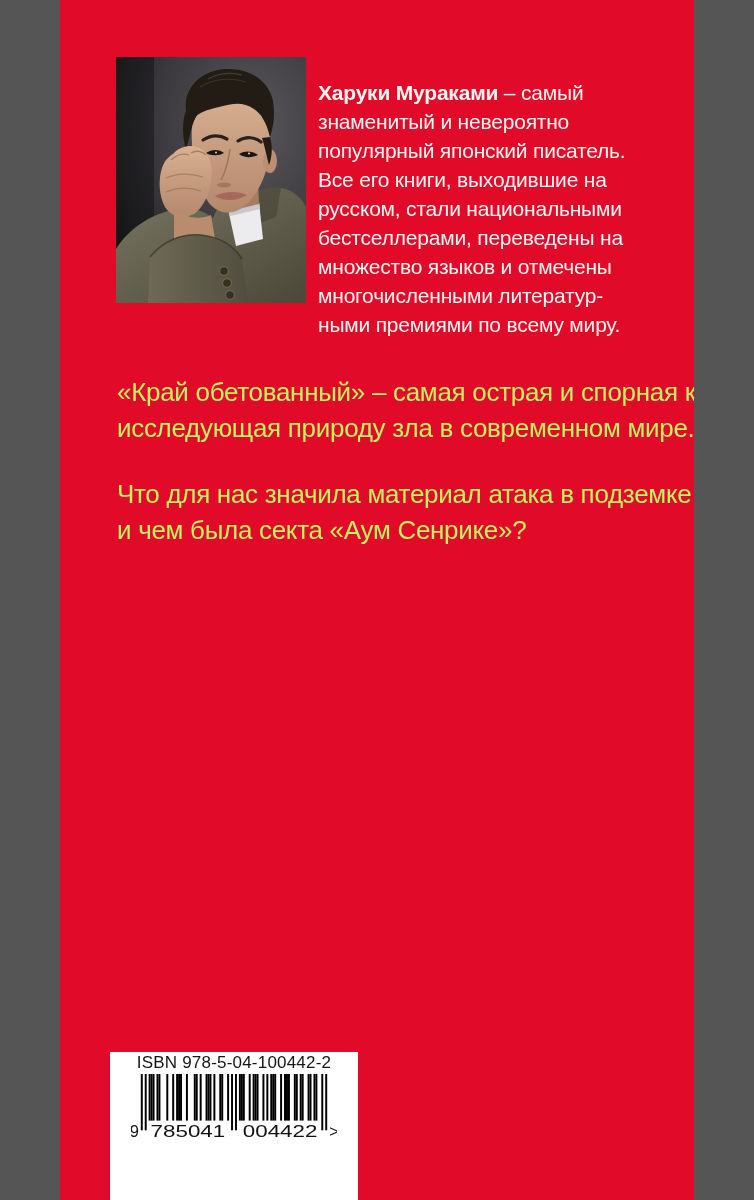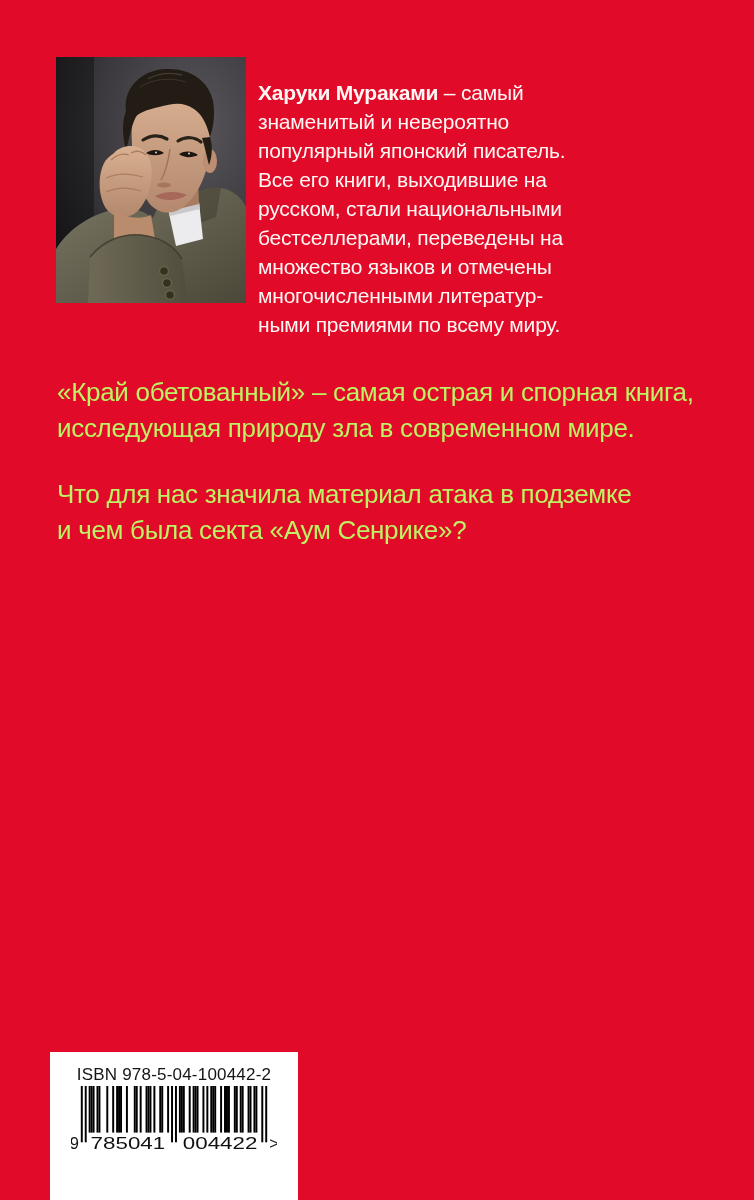--- a/index.html
+++ b/index.html
@@ -1,17 +1,17 @@
 <!DOCTYPE html>
 <html lang="ru"><head>
 <meta charset="utf-8">
 <style>
   html,body{margin:0;padding:0;background:#555;}
   .page{
-    position:relative;width:754px;height:1200px;margin:0 auto;
+    position:relative;width:634px;height:1200px;margin:0 auto;
     background:#e10a28;overflow:hidden;
     font-family:"Liberation Sans","DejaVu Sans",sans-serif;
     -webkit-font-smoothing:antialiased;
   }
   
   .photo{
     position:absolute;left:56px;top:57px;width:190px;height:246px;
     overflow:hidden;
   }
   .photo svg{display:block;width:100%;height:100%;}
@@ -27,21 +27,21 @@
     position:absolute;left:57px;top:374px;width:665px;
     color:#bef264;font-size:26px;line-height:36px;letter-spacing:-0.3px;
   }
   .annotation p{margin:0 0 30px 0;white-space:pre-line;}
   
   .isbn-panel{
     position:absolute;left:50px;top:1052px;width:248px;height:148px;
     background:#ffffff;
   }
   .isbn-label{
-    margin-top:13px;text-align:center;color:#151515;
+    margin-top:1px;text-align:center;color:#151515;
     font-size:17px;line-height:20px;letter-spacing:0.2px;font-weight:400;
   }
   .barcode-svg{display:block;margin:1px auto 0 auto;width:206px;height:66px;}
   .barcode-svg rect{fill:#000;}
   .barcode-svg text{
     fill:#111;font-family:"Liberation Sans","DejaVu Sans",sans-serif;
     font-size:8.4px;
   }
 </style>
 </head>

